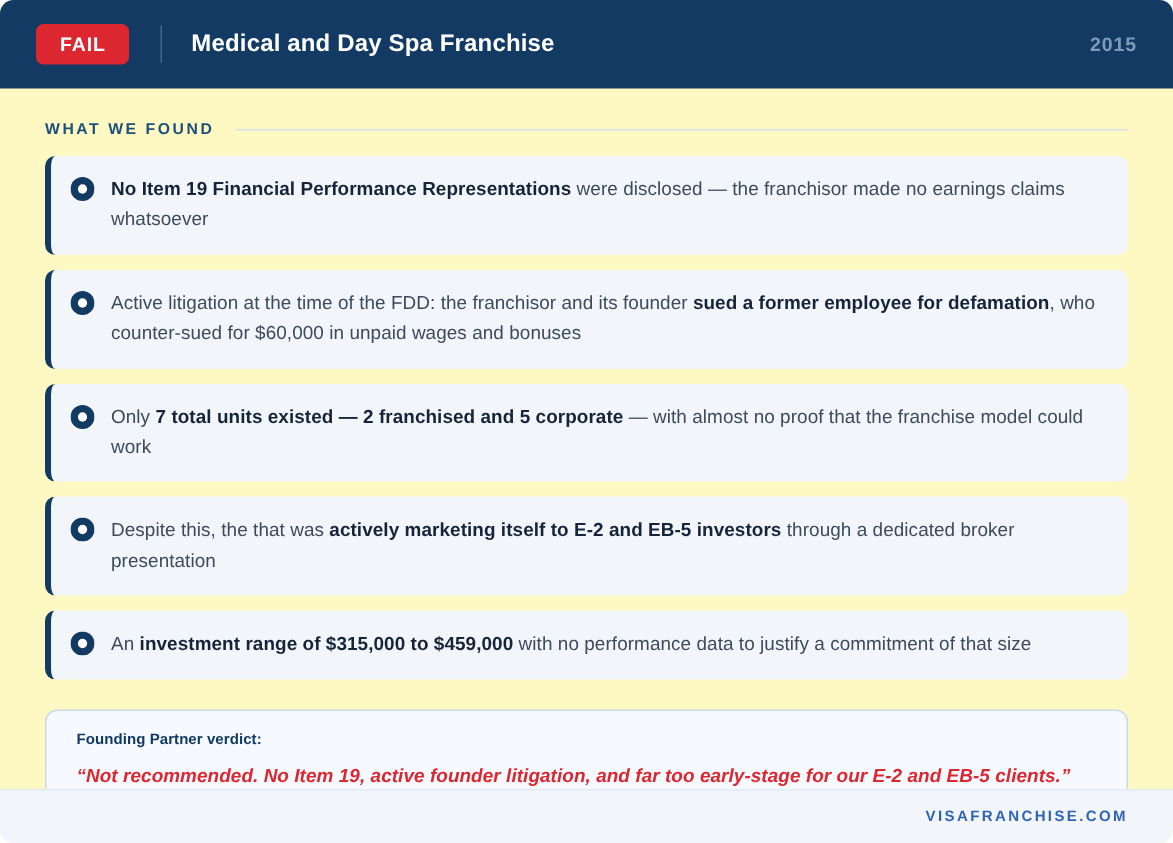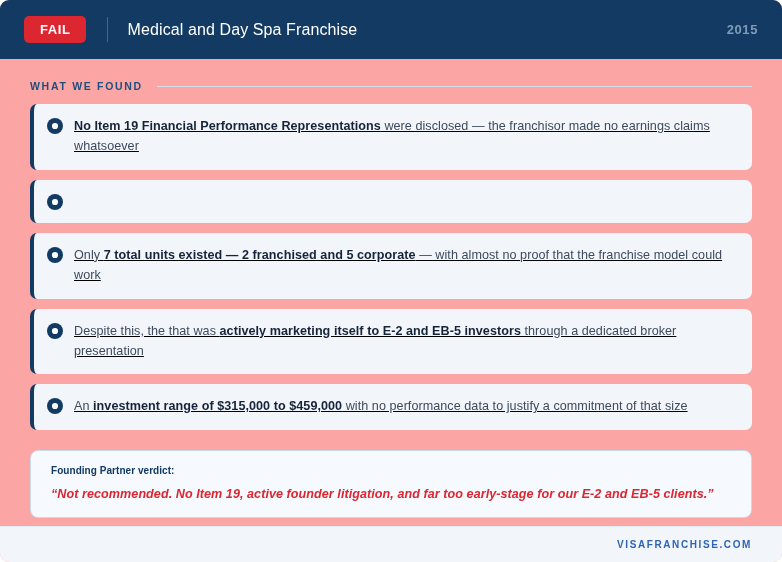--- a/index.html
+++ b/index.html
@@ -12,21 +12,21 @@
     height: 562px;
     font-family: "Liberation Sans", sans-serif;
     -webkit-font-smoothing: antialiased;
   }
 
   .card-shell {
     position: relative;
     width: 782px;
     height: 562px;
     box-sizing: border-box;
-    background: #fca5a5;
+    background: #fef9c3;
     border-radius: 9px;
     overflow: hidden;
   }
 
   
   .header {
     height: 59px;
     background: #123a63;
     display: flex;
     align-items: center;
@@ -48,21 +48,21 @@
     width: 1px;
     height: 25px;
     background: #3f6punk;
     background: #42678d;
     margin: 0 20px 0 21px;
     flex: 0 0 auto;
   }
   .header-title {
     color: #ffffff;
     font-size: 16px;
-    font-weight: normal;
+    font-weight: bold;
     letter-spacing: 0.1px;
     white-space: nowrap;
   }
   .header-spacer { flex: 1 1 auto; }
   .header-year {
     color: #7e9cba;
     font-size: 13px;
     font-weight: bold;
     letter-spacing: 0.6px;
   }
@@ -90,21 +90,20 @@
     flex: 1 1 auto;
     height: 1px;
     background: #d6e1ec;
   }
 
   
   .findings {
     display: flex;
     flex-direction: column;
     gap: 10px;
-    text-decoration: underline;
   }
   .finding {
     position: relative;
     background: #f2f6fb;
     border-radius: 7px;
     border-left: 4px solid #123a63;
     padding: 12px 16px 13px 13px;
     display: flex;
     align-items: flex-start;
     gap: 11px;
@@ -205,20 +204,21 @@
           </span>
           <div class="finding-text"><b>No Item 19 Financial Performance Representations</b><span> were disclosed — the franchisor made no earnings claims whatsoever</span></div>
         </div>
         <div class="finding">
           <span class="bullet-icon">
             <svg width="16" height="16" viewBox="0 0 16 16" aria-hidden="true">
               <circle cx="8" cy="8" r="8" fill="#123a63"></circle>
               <circle cx="8" cy="8" r="3.1" fill="#ffffff"></circle>
             </svg>
           </span>
+          <div class="finding-text"><span>Active litigation at the time of the FDD: the franchisor and its founder </span><b>sued a former employee for defamation</b><span>, who counter-sued for $60,000 in unpaid wages and bonuses</span></div>
         </div>
         <div class="finding">
           <span class="bullet-icon">
             <svg width="16" height="16" viewBox="0 0 16 16" aria-hidden="true">
               <circle cx="8" cy="8" r="8" fill="#123a63"></circle>
               <circle cx="8" cy="8" r="3.1" fill="#ffffff"></circle>
             </svg>
           </span>
           <div class="finding-text"><span>Only </span><b>7 total units existed — 2 franchised and 5 corporate</b><span> — with almost no proof that the franchise model could work</span></div>
         </div>

